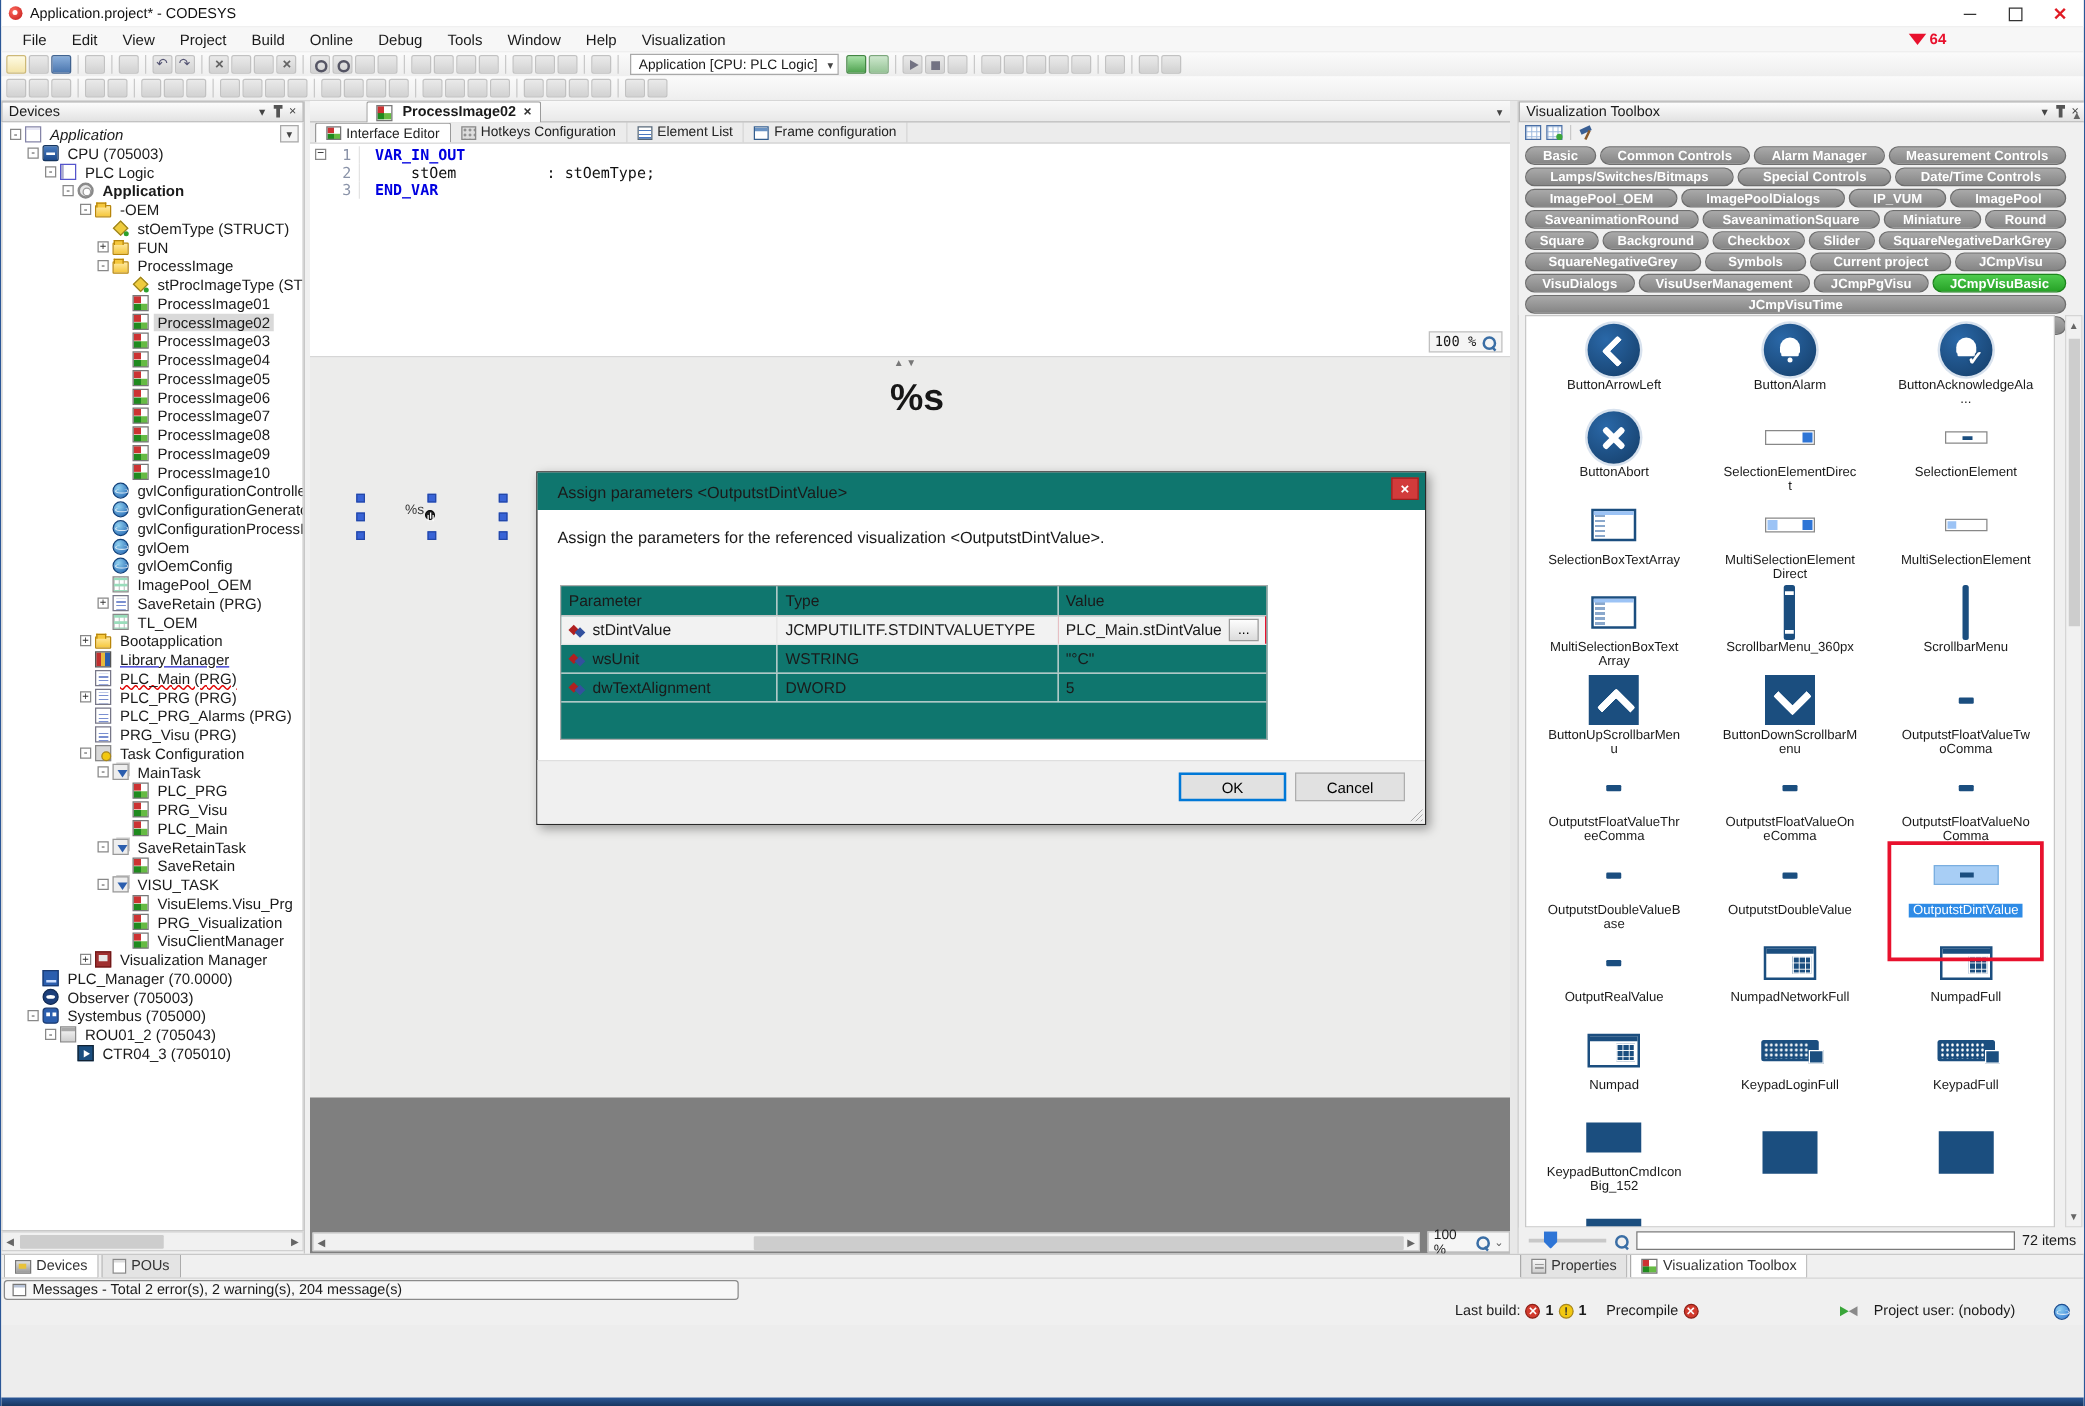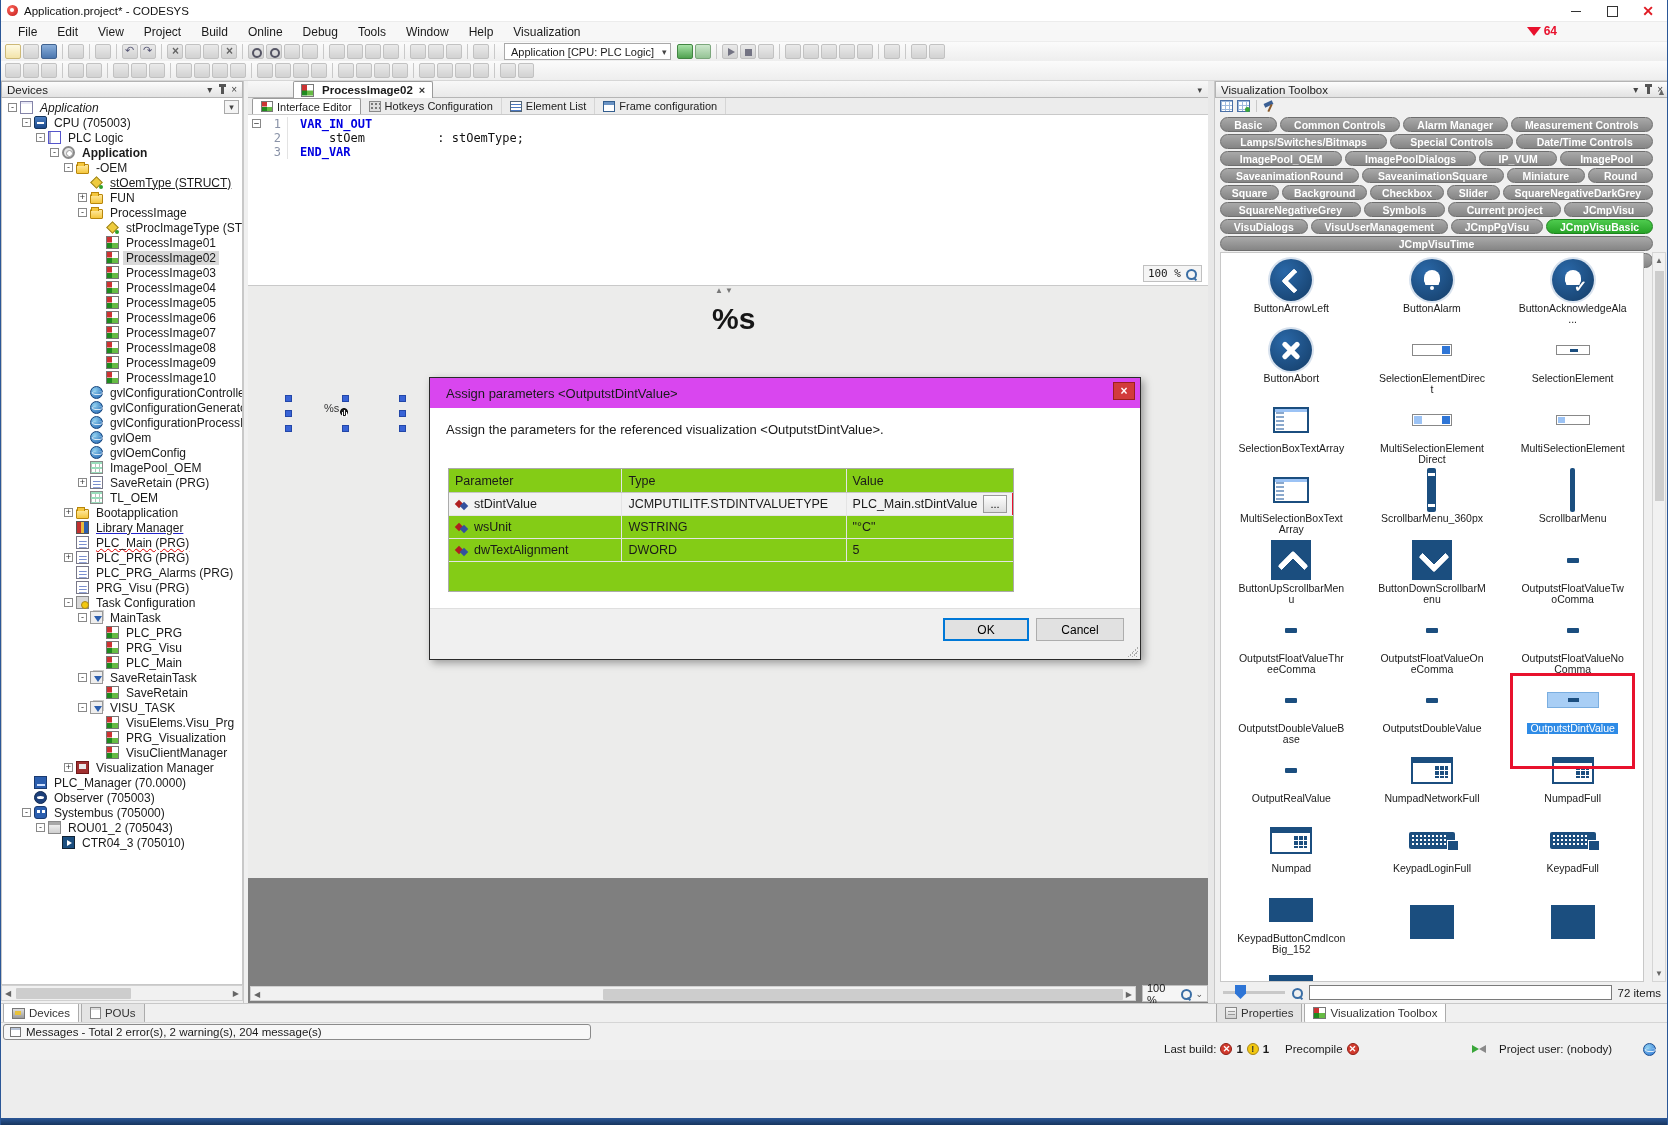--- a/index.html
+++ b/index.html
@@ -132,24 +132,24 @@
 .vel-anchor{position:absolute;left:92px;top:122px;width:8px;height:8px;border-radius:50%;background:#222;border:1px solid #000}
 .vel-anchor::after{content:'';position:absolute;left:3px;top:1px;width:1px;height:5px;background:#fff;box-shadow:-2px 2px 0 0 #fff, 2px 2px 0 0 #fff}
 .darkstrip{position:absolute;left:0;top:592px;width:100%;height:125px;background:#7f7f7f}
 .canvas-hscroll{position:absolute;left:2px;top:700px;width:886px;height:15px;background:#f1f1f1;border:1px solid #d0d0d0}
 .canvas-hscroll .hthumb{left:352px;width:528px}
 .canvas .zoomchip{left:894px;top:699px}
 .chev-small{font-size:9px;color:#555}
 
 
 .dialog{position:absolute;left:181px;top:91px;width:712px;height:283px;background:#fff;border:1px solid #2a2a2a;box-shadow:3px 3px 8px rgba(0,0,0,.35);z-index:20}
-.dlg-title{position:relative;height:30px;display:flex;align-items:center;padding-left:16px;font-size:13px;background:#d946ef}
+.dlg-title{position:relative;height:30px;display:flex;align-items:center;padding-left:16px;font-size:13px;background:#0f766e}
 .dlg-close{position:absolute;right:5px;top:4px;width:22px;height:18px;background:#d23b3b;border:1px solid #9c1f1f;color:#fff;font-size:12px;font-weight:bold;display:flex;align-items:center;justify-content:center}
 .dlg-desc{padding:14px 16px 0;font-size:13px}
-.ptable{position:absolute;left:18px;top:90px;width:566px;height:124px;border:1px solid #ababab;background:#84cc16}
+.ptable{position:absolute;left:18px;top:90px;width:566px;height:124px;border:1px solid #ababab;background:#0f766e}
 .prow{display:flex;height:23px;border-bottom:1px solid #e4e4e4;align-items:center}
 .prow.head{font-size:12.5px;border-bottom:1px solid #c5c5c5;height:24px}
 .pc{padding:0 6px;height:100%;display:flex;align-items:center;border-right:1px solid #e4e4e4;font-size:12.5px;overflow:hidden;white-space:nowrap}
 .pcol{width:174px}.tcol{width:225px}.vcol{width:167px;border-right:none;position:relative}
 .prow.shaded{background:#f2f2f2}
 .vicon{width:14px;height:11px;position:relative;margin-right:5px;flex-shrink:0}
 .vicon::before{content:'';position:absolute;left:1px;top:2px;width:6px;height:6px;background:#b02020;transform:rotate(45deg)}
 .vicon::after{content:'';position:absolute;left:6px;top:4px;width:6px;height:6px;background:#33519e;transform:rotate(45deg)}
 .vwrap{display:flex;align-items:center;width:100%;gap:4px}
 .vwrap .vtext{flex:1;overflow:hidden;white-space:nowrap}
@@ -432,21 +432,21 @@
             <span class="icn tr-appgear"></span>
             <span class="tlabel">Application</span>
           </div>
 
           <div class="trow" style="padding-left: 62px;">
             <span class="exp">-</span>
             <span class="icn tr-folder"></span>
             <span class="tlabel">-OEM</span>
           </div>
 
-          <div class="trow" style="padding-left: 76px; text-decoration: underline;">
+          <div class="trow" style="padding-left: 76px;">
             <span class="exp"></span>
             <span class="icn tr-struct"></span>
             <span class="tlabel">stOemType (STRUCT)</span>
           </div>
 
           <div class="trow" style="padding-left: 76px;">
             <span class="exp">+</span>
             <span class="icn tr-folder"></span>
             <span class="tlabel">FUN</span>
           </div>

